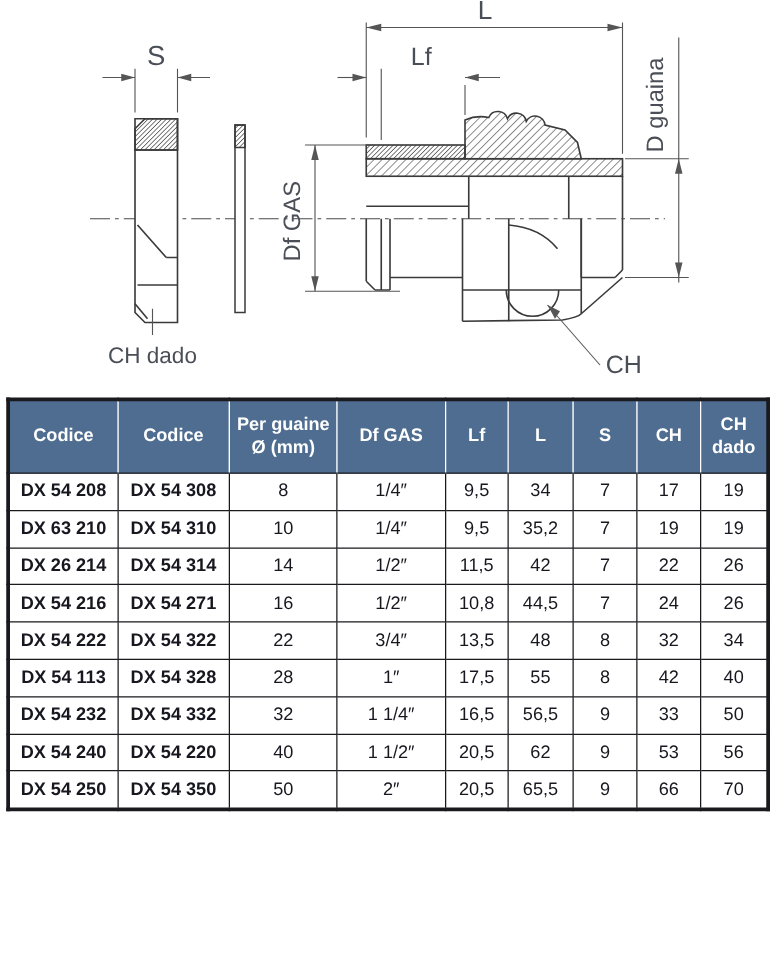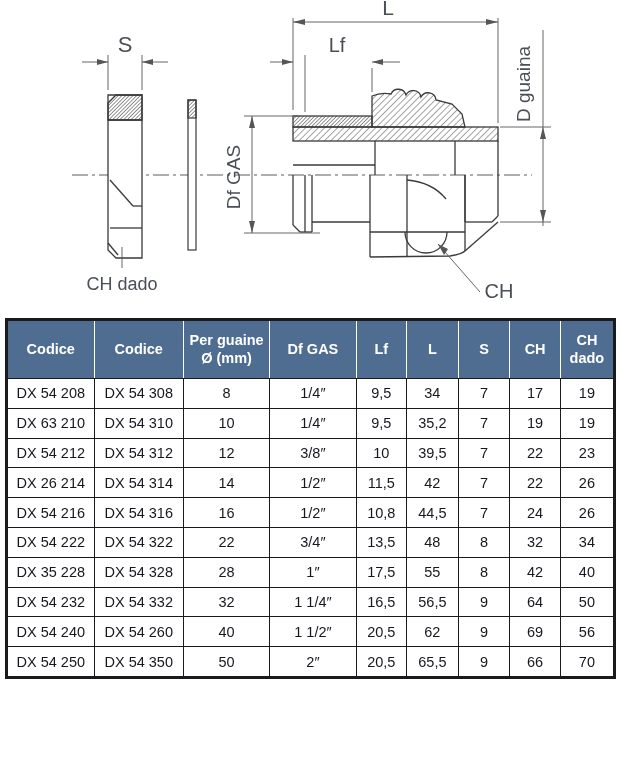--- a/index.html
+++ b/index.html
@@ -20,21 +20,21 @@
     font-size:14.5px; line-height:1.18; height:53px; padding:2px 3px;
     border-right:1px solid #ffffff; border-bottom:1px solid var(--border-col);
     text-align:center; vertical-align:middle;
   }
   table.dim-table th:last-child { border-right:1px solid var(--border-col); }
   table.dim-table td {
     border:1px solid var(--border-col); color:var(--ink);
     font-size:14.5px; height:28.8px; padding:0 2px;
     text-align:center; vertical-align:middle; background:#ffffff;
   }
-  table.dim-table td.code { font-weight:normal; }
+  table.dim-table td.code { font-weight:bold; }
 </style>
 </head>
 <body style="--header-bg: #4e6d90; --border-col: #1a1a1e; --ink: #17171f;">
 
 <div class="drawing-wrap">
   <svg width="621" height="315" viewBox="0 0 621 315">
     <defs>
       <pattern id="hatchA" patternUnits="userSpaceOnUse" width="4.5" height="4.5" patternTransform="rotate(45)">
         <line x1="0" y1="0" x2="0" y2="4.5" stroke="#4a4a4a" stroke-width="1"></line>
       </pattern>
@@ -198,94 +198,83 @@
         <td class="code">DX 54 310</td>
         <td>10</td>
         <td>1/4″</td>
         <td>9,5</td>
         <td>35,2</td>
         <td>7</td>
         <td>19</td>
         <td>19</td>
       </tr>
       <tr>
-        <td class="code">DX 54 212</td>
-        <td class="code">DX 54 312</td>
-        <td>12</td>
-        <td>3/8″</td>
-        <td>10</td>
-        <td>39,5</td>
-        <td>7</td>
-        <td>22</td>
-        <td>23</td>
-      </tr>
-      <tr>
         <td class="code">DX 26 214</td>
         <td class="code">DX 54 314</td>
         <td>14</td>
         <td>1/2″</td>
         <td>11,5</td>
         <td>42</td>
         <td>7</td>
         <td>22</td>
         <td>26</td>
       </tr>
       <tr>
         <td class="code">DX 54 216</td>
-        <td class="code">DX 54 316</td>
+        <td class="code">DX 54 271</td>
         <td>16</td>
         <td>1/2″</td>
         <td>10,8</td>
         <td>44,5</td>
         <td>7</td>
         <td>24</td>
         <td>26</td>
       </tr>
       <tr>
         <td class="code">DX 54 222</td>
         <td class="code">DX 54 322</td>
         <td>22</td>
         <td>3/4″</td>
         <td>13,5</td>
         <td>48</td>
         <td>8</td>
         <td>32</td>
         <td>34</td>
       </tr>
       <tr>
-        <td class="code">DX 35 228</td>
+        <td class="code">DX 54 113</td>
         <td class="code">DX 54 328</td>
         <td>28</td>
         <td>1″</td>
         <td>17,5</td>
         <td>55</td>
         <td>8</td>
         <td>42</td>
         <td>40</td>
       </tr>
       <tr>
         <td class="code">DX 54 232</td>
         <td class="code">DX 54 332</td>
         <td>32</td>
         <td>1 1/4″</td>
         <td>16,5</td>
         <td>56,5</td>
         <td>9</td>
-        <td>64</td>
+        <td>33</td>
         <td>50</td>
       </tr>
       <tr>
         <td class="code">DX 54 240</td>
-        <td class="code">DX 54 260</td>
+        <td class="code">DX 54 220</td>
         <td>40</td>
         <td>1 1/2″</td>
         <td>20,5</td>
         <td>62</td>
         <td>9</td>
-        <td>69</td>
+        <td>53</td>
         <td>56</td>
       </tr>
       <tr>
         <td class="code">DX 54 250</td>
         <td class="code">DX 54 350</td>
         <td>50</td>
         <td>2″</td>
         <td>20,5</td>
         <td>65,5</td>
         <td>9</td>

